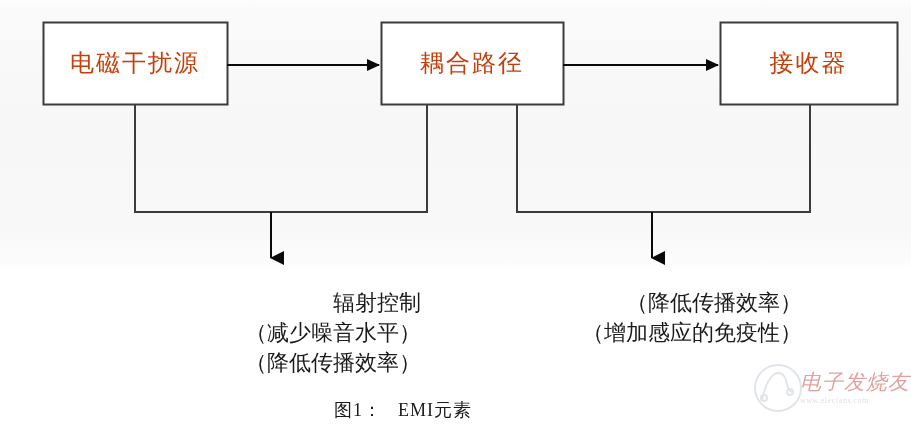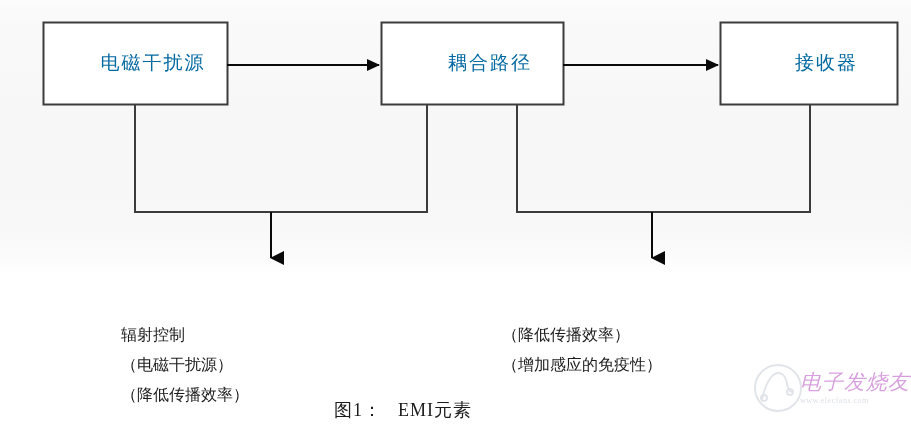--- a/index.html
+++ b/index.html
@@ -32,42 +32,40 @@
   .diagram-svg {
     position: absolute;
     left: 0;
     top: 0;
   }
   .box-label {
     position: absolute;
     display: flex;
     align-items: center;
     justify-content: center;
-    color: #0369a1;
-    font-size: 19px;
+    color: #c2410c;
+    font-size: 24px;
     letter-spacing: 2px;
     font-family: "Liberation Serif", "DejaVu Serif", serif;
     white-space: nowrap;
     user-select: none;
-    padding-left: 18px;
   }
   #box1-label { left: 43px;  top: 22px;  width: 184px; height: 82px; }
   #box2-label { left: 381px; top: 22px;  width: 182px; height: 82px; }
   #box3-label { left: 720px; top: 22px;  width: 177px; height: 82px; }
 
   .caption-block {
     position: absolute;
-    text-align: left;
+    text-align: right;
     color: #1b1b1b;
-    font-size: 16px;
+    font-size: 22px;
     line-height: 30px;
     font-family: "Liberation Serif", "DejaVu Serif", serif;
     white-space: nowrap;
     user-select: none;
-    margin-top: 32px;
   }
   .caption-block .cl {
     display: block;
   }
   #label-left  { left: 121px; top: 288px; width: 300px; }
   #label-right { left: 502px; top: 288px; width: 300px; }
 
   #figure-caption {
     position: absolute;
     left: 0;
@@ -91,21 +89,21 @@
     height: 62px;
     opacity: 0.42;
     pointer-events: none;
     user-select: none;
   }
   #watermark .wm-text {
     position: absolute;
     left: 48px;
     top: 12px;
     font-size: 21px;
-    color: #a21caf;
+    color: #b91c1c;
     font-family: "Liberation Serif", "DejaVu Serif", serif;
     letter-spacing: 1px;
     font-style: italic;
     white-space: nowrap;
   }
   #watermark .wm-url {
     position: absolute;
     left: 48px;
     top: 40px;
     font-size: 8px;
@@ -145,21 +143,21 @@
     <path d="M517,104 L517,212 L810,212 L810,104" fill="none" stroke="#3c3c3c" stroke-width="2"></path>
     <line x1="652" y1="212" x2="652" y2="258" stroke="#0a0a0a" stroke-width="2" marker-end="url(#arrow-d)"></line>
   </svg>
 
   <div class="box-label" id="box1-label">电磁干扰源</div>
   <div class="box-label" id="box2-label">耦合路径</div>
   <div class="box-label" id="box3-label">接收器</div>
 
   <div class="caption-block" id="label-left">
     <span class="cl">辐射控制</span>
-    <span class="cl">（电磁干扰源）</span>
+    <span class="cl">（减少噪音水平）</span>
     <span class="cl">（降低传播效率）</span>
   </div>
 
   <div class="caption-block" id="label-right">
     <span class="cl">（降低传播效率）</span>
     <span class="cl">（增加感应的免疫性）</span>
   </div>
 
   <div id="figure-caption">
     <span>图1：</span><span class="cap-gap"></span><span>EMI元素</span>

